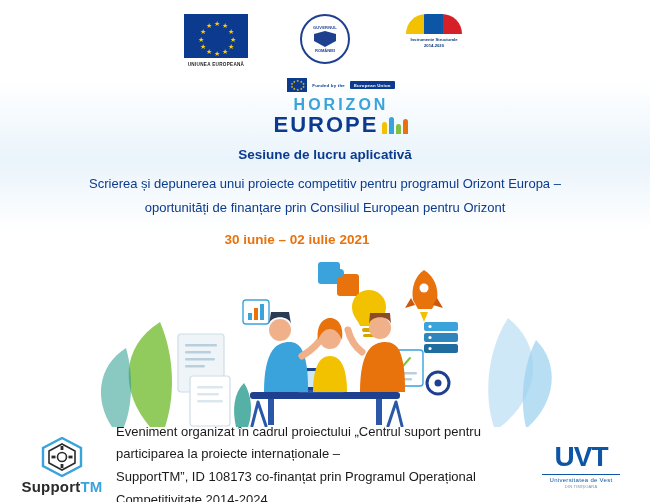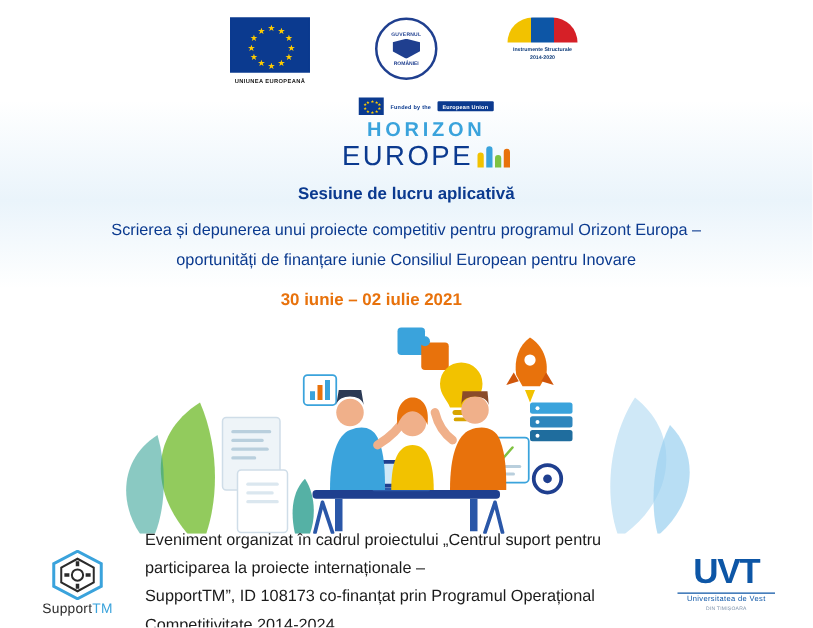--- a/index.html
+++ b/index.html
@@ -165,21 +165,21 @@
   }
   .he-row {
     display: flex;
     align-items: flex-end;
     gap: 4px;
   }
   .he-word-europe {
     font-size: 22px;
     letter-spacing: 2px;
     color: #0b3a8f;
-    font-weight: normal;
+    font-weight: bold;
     line-height: 1;
   }
   .he-figs {
     display: flex;
     align-items: flex-end;
     gap: 2px;
     margin-bottom: 2px;
   }
   .he-fig {
     width: 5px;
@@ -242,22 +242,22 @@
     display: flex;
     flex-direction: column;
     align-items: center;
     width: 96px;
   }
   .support-hex {
     width: 44px;
     height: 40px;
   }
   .support-name {
-    font-size: 11px;
-    font-weight: normal;
+    font-size: 15px;
+    font-weight: bold;
     color: #2b2b2b;
     letter-spacing: .2px;
     margin-top: 1px;
   }
   .support-name .tm {
     color: #3aa3dc;
   }
   .footer-text {
     flex: 1;
     font-size: 13px;
@@ -367,21 +367,21 @@
         <div class="he-fig" style="height:10px;background:#7fc241;"></div>
         <div class="he-fig" style="height:15px;background:#e8720c;"></div>
       </div>
     </div>
   </div>
 
   <div class="title">Sesiune de lucru aplicativă</div>
 
   <div class="subtitle">
     <div>Scrierea și depunerea unui proiecte competitiv pentru programul Orizont Europa –</div>
-    <div>oportunități de finanțare iunie Consiliul European pentru Inovare</div>
+    <div>oportunități de finanțare prin Consiliul European pentru Orizont</div>
   </div>
 
   <div class="dates">30 iunie – 02 iulie 2021</div>
 
   <svg class="illus" viewBox="0 0 650 175">
 
     <path d="M150 175 C120 140 120 95 160 70 C175 105 175 145 165 175 Z" fill="#7fc241" opacity="0.85"></path>
     <path d="M112 175 C95 150 96 115 126 96 C134 124 132 155 124 175 Z" fill="#2a9d8f" opacity="0.55"></path>
     <path d="M500 175 C540 145 545 95 508 66 C486 100 484 146 494 175 Z" fill="#cfe8f7"></path>
     <path d="M528 175 C556 150 560 112 536 88 C522 115 520 152 526 175 Z" fill="#9ad0ef" opacity="0.7"></path>

